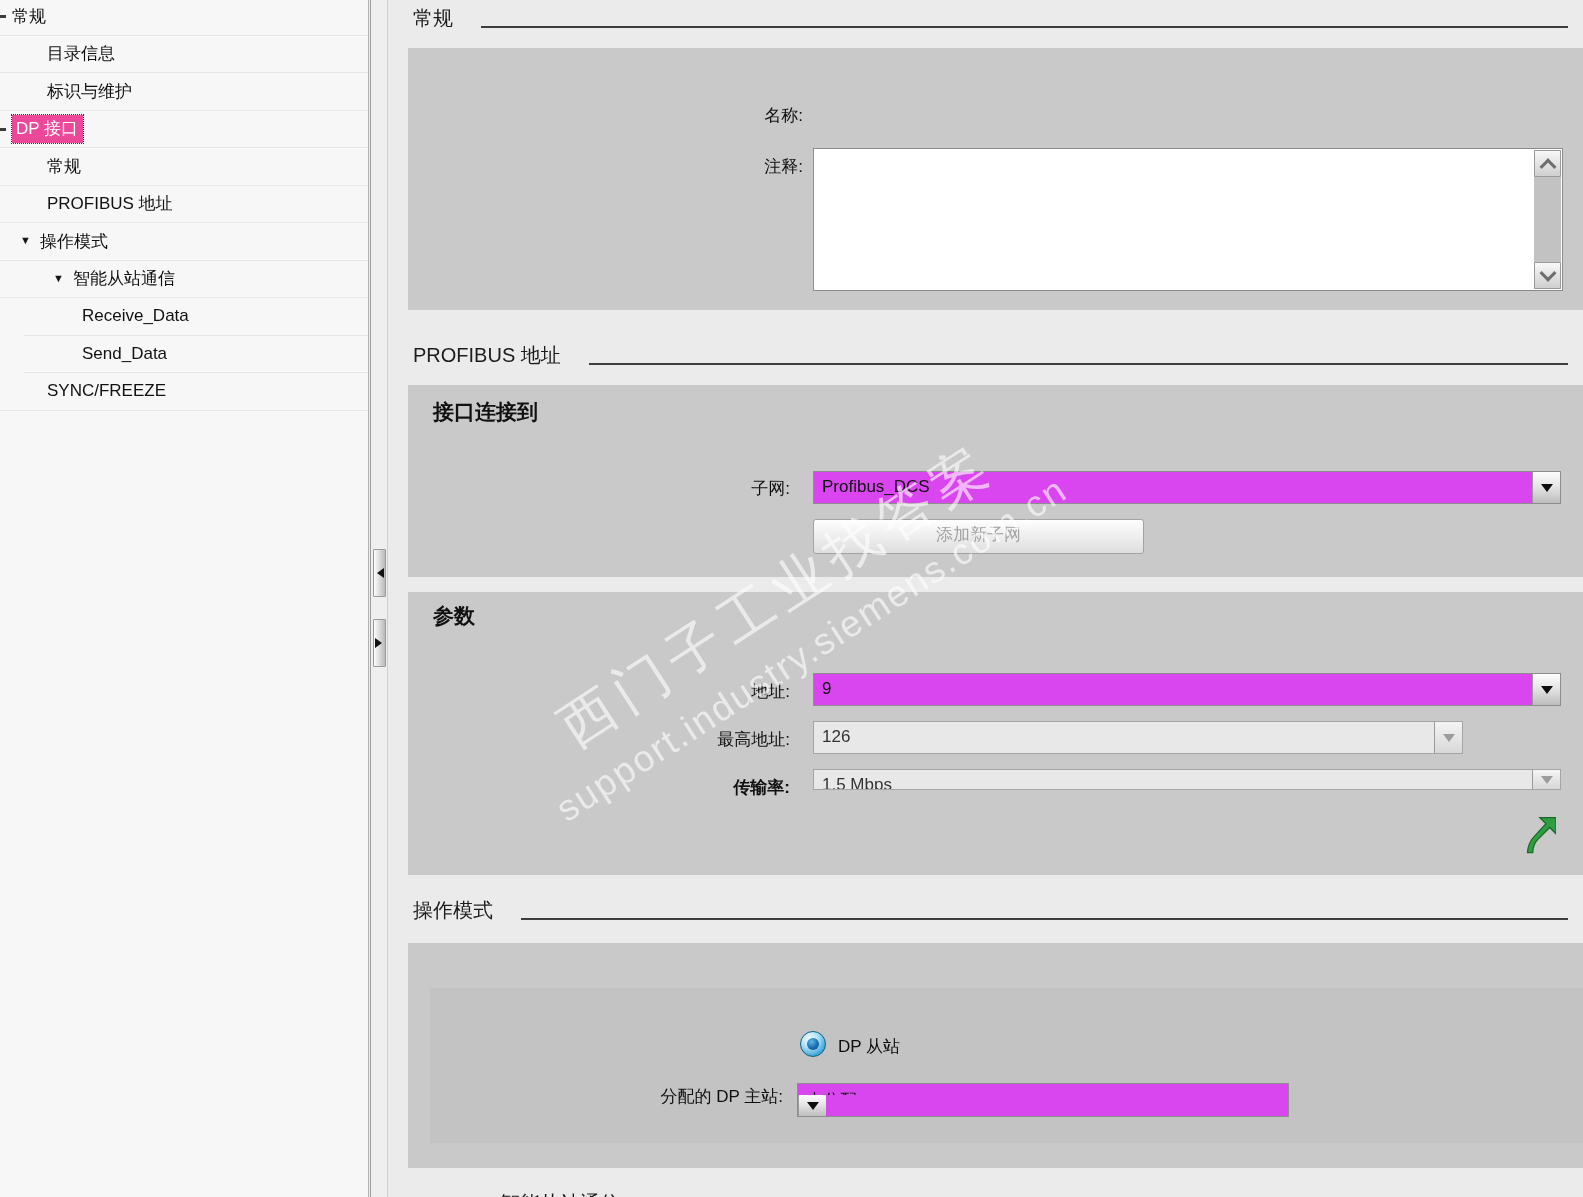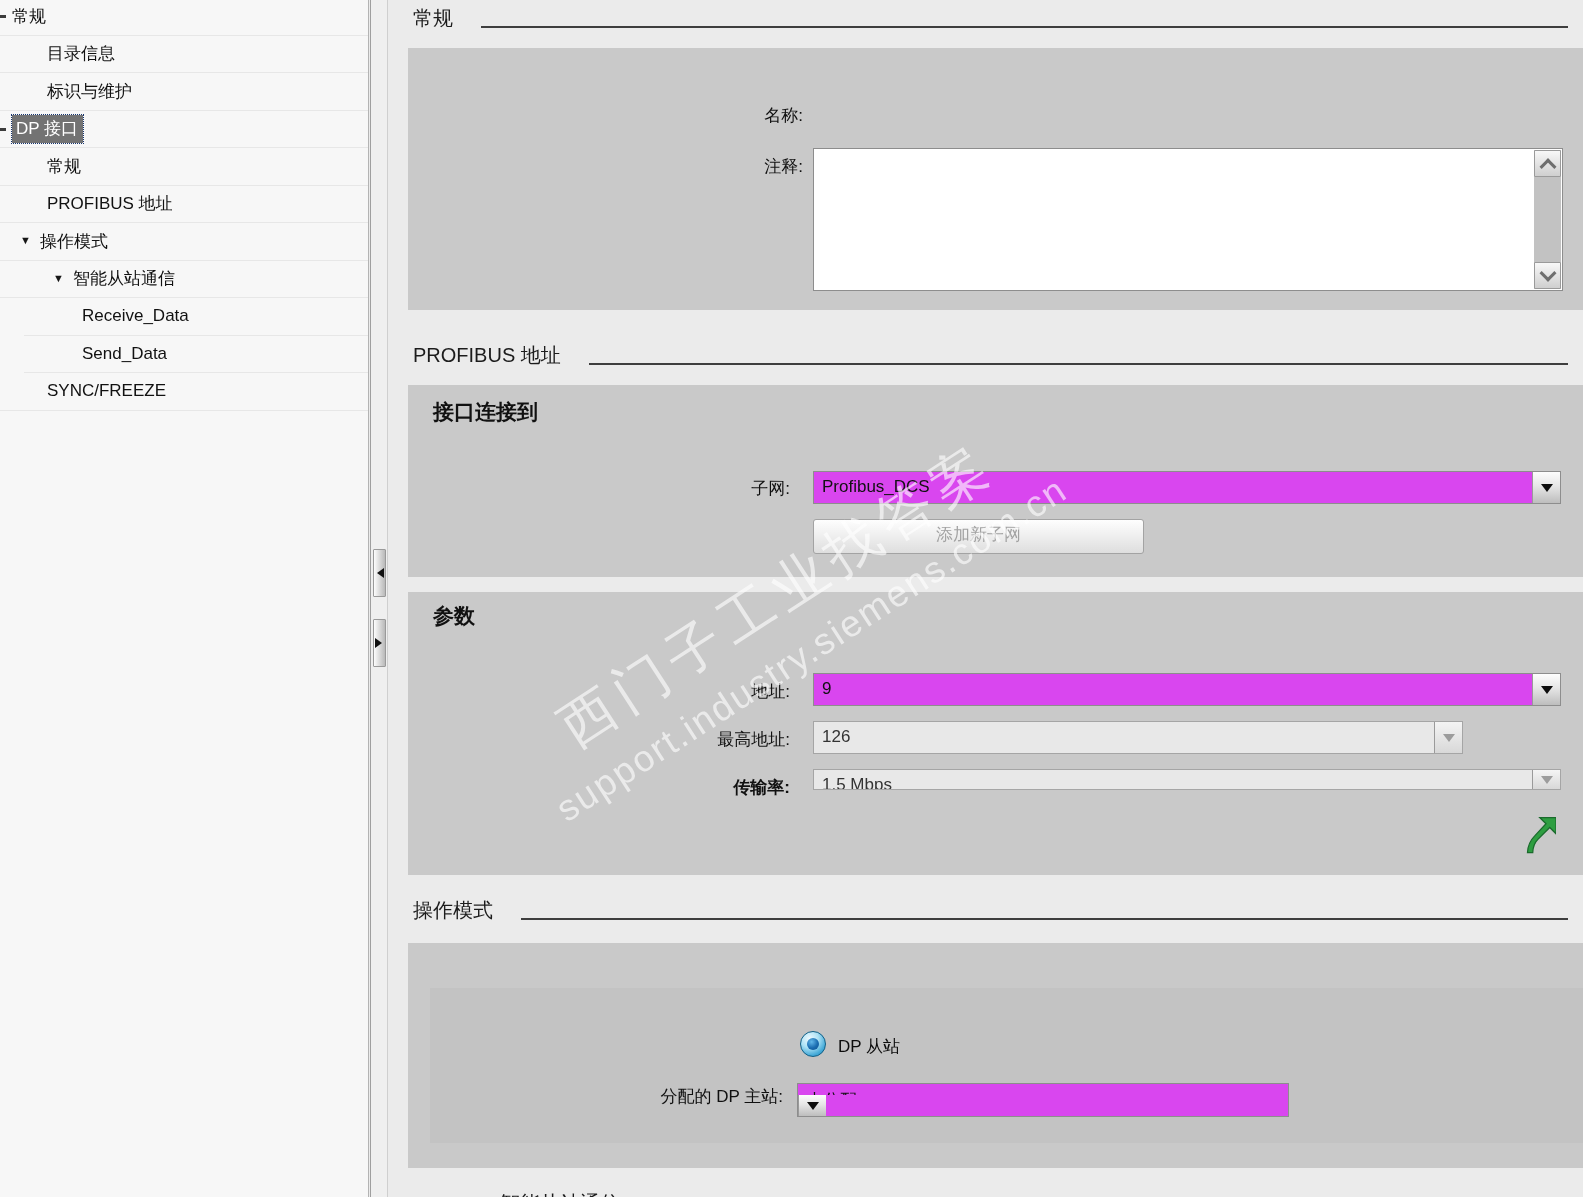--- a/index.html
+++ b/index.html
@@ -21,21 +21,21 @@
   }
   .trow:first-child{margin-top:-2px;}
   .lvl0{padding-left:12px;}
   .lvl1{padding-left:47px;}
   .lvl1a{padding-left:20px;}  
   .lvl2a{padding-left:53px;}  
   .lvl3{padding-left:58px;margin-left:24px;}
   .cutmark{position:absolute;left:0;top:17px;width:6px;height:3px;background:#3c3c3c;}
   .exp{font-size:11px;color:#161616;margin-right:9px;transform:translateY(-1px);}
   .sel-label{
-    background:#737373;color:#fff;padding:2px 5px 3px 4px;
+    background:#ec4899;color:#fff;padding:2px 5px 3px 4px;
     outline:1px dotted #17356f;
   }
   
   .splitter{
     position:absolute;left:370px;top:0;width:18px;height:1197px;
     background:#efefef;border-left:1px solid #9f9f9f;border-right:1px solid #cfcfcf;
     box-sizing:border-box;
   }
   .split-handle{
     position:absolute;left:2px;width:13px;height:48px;

